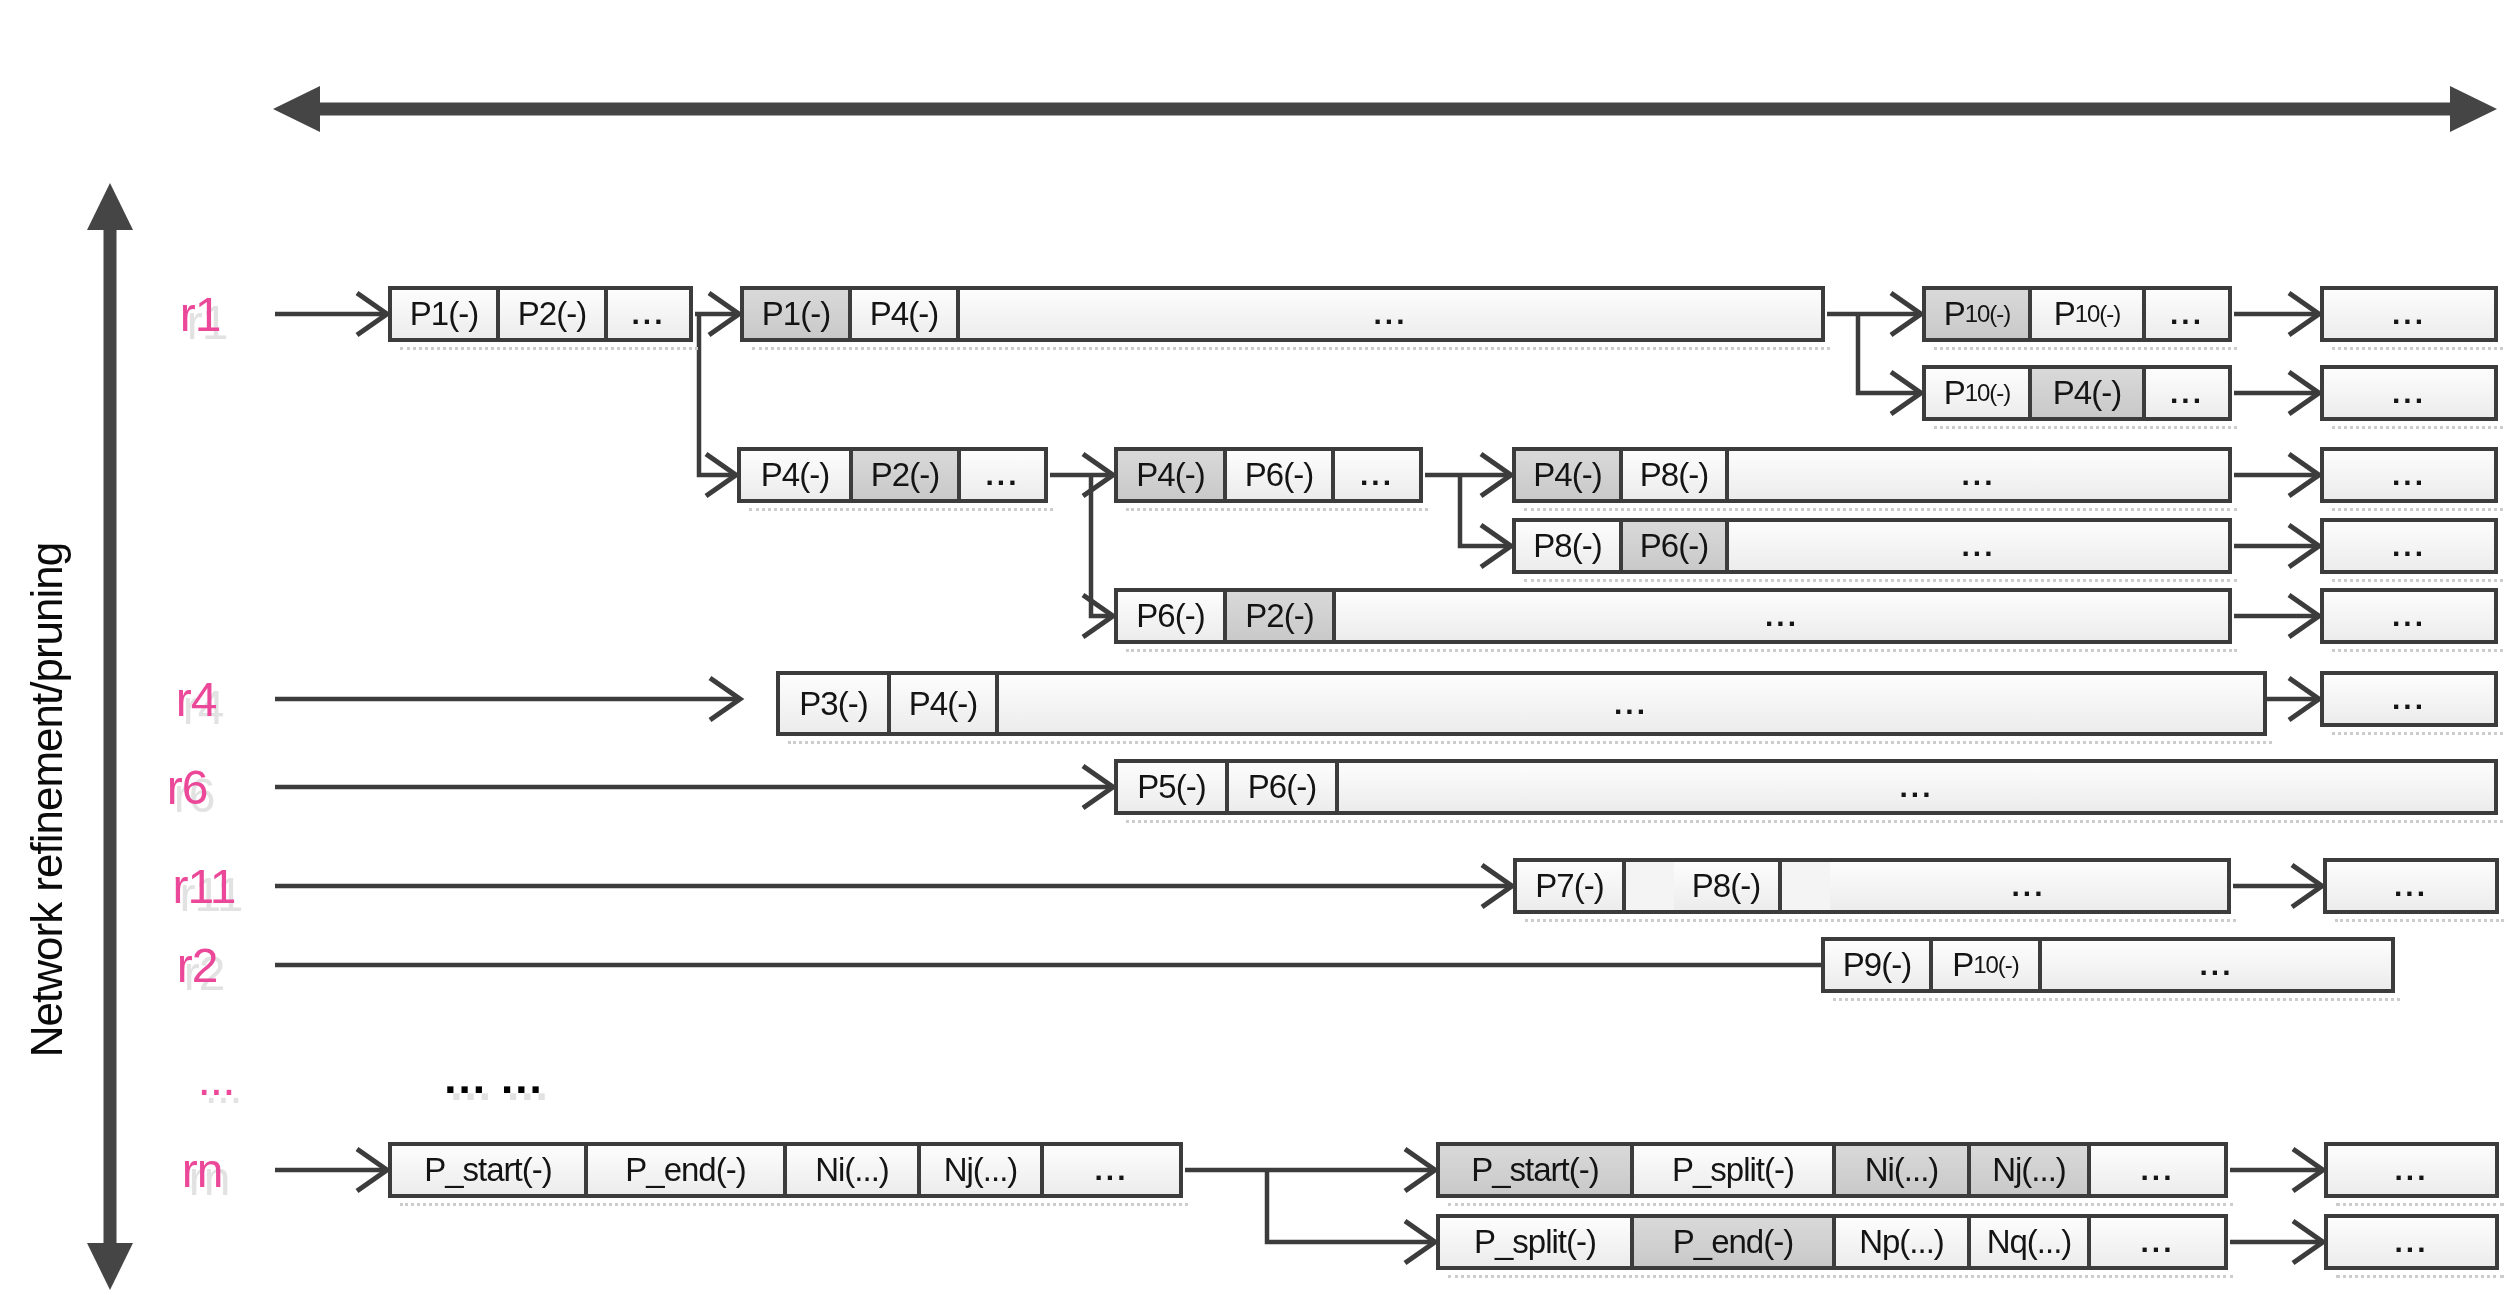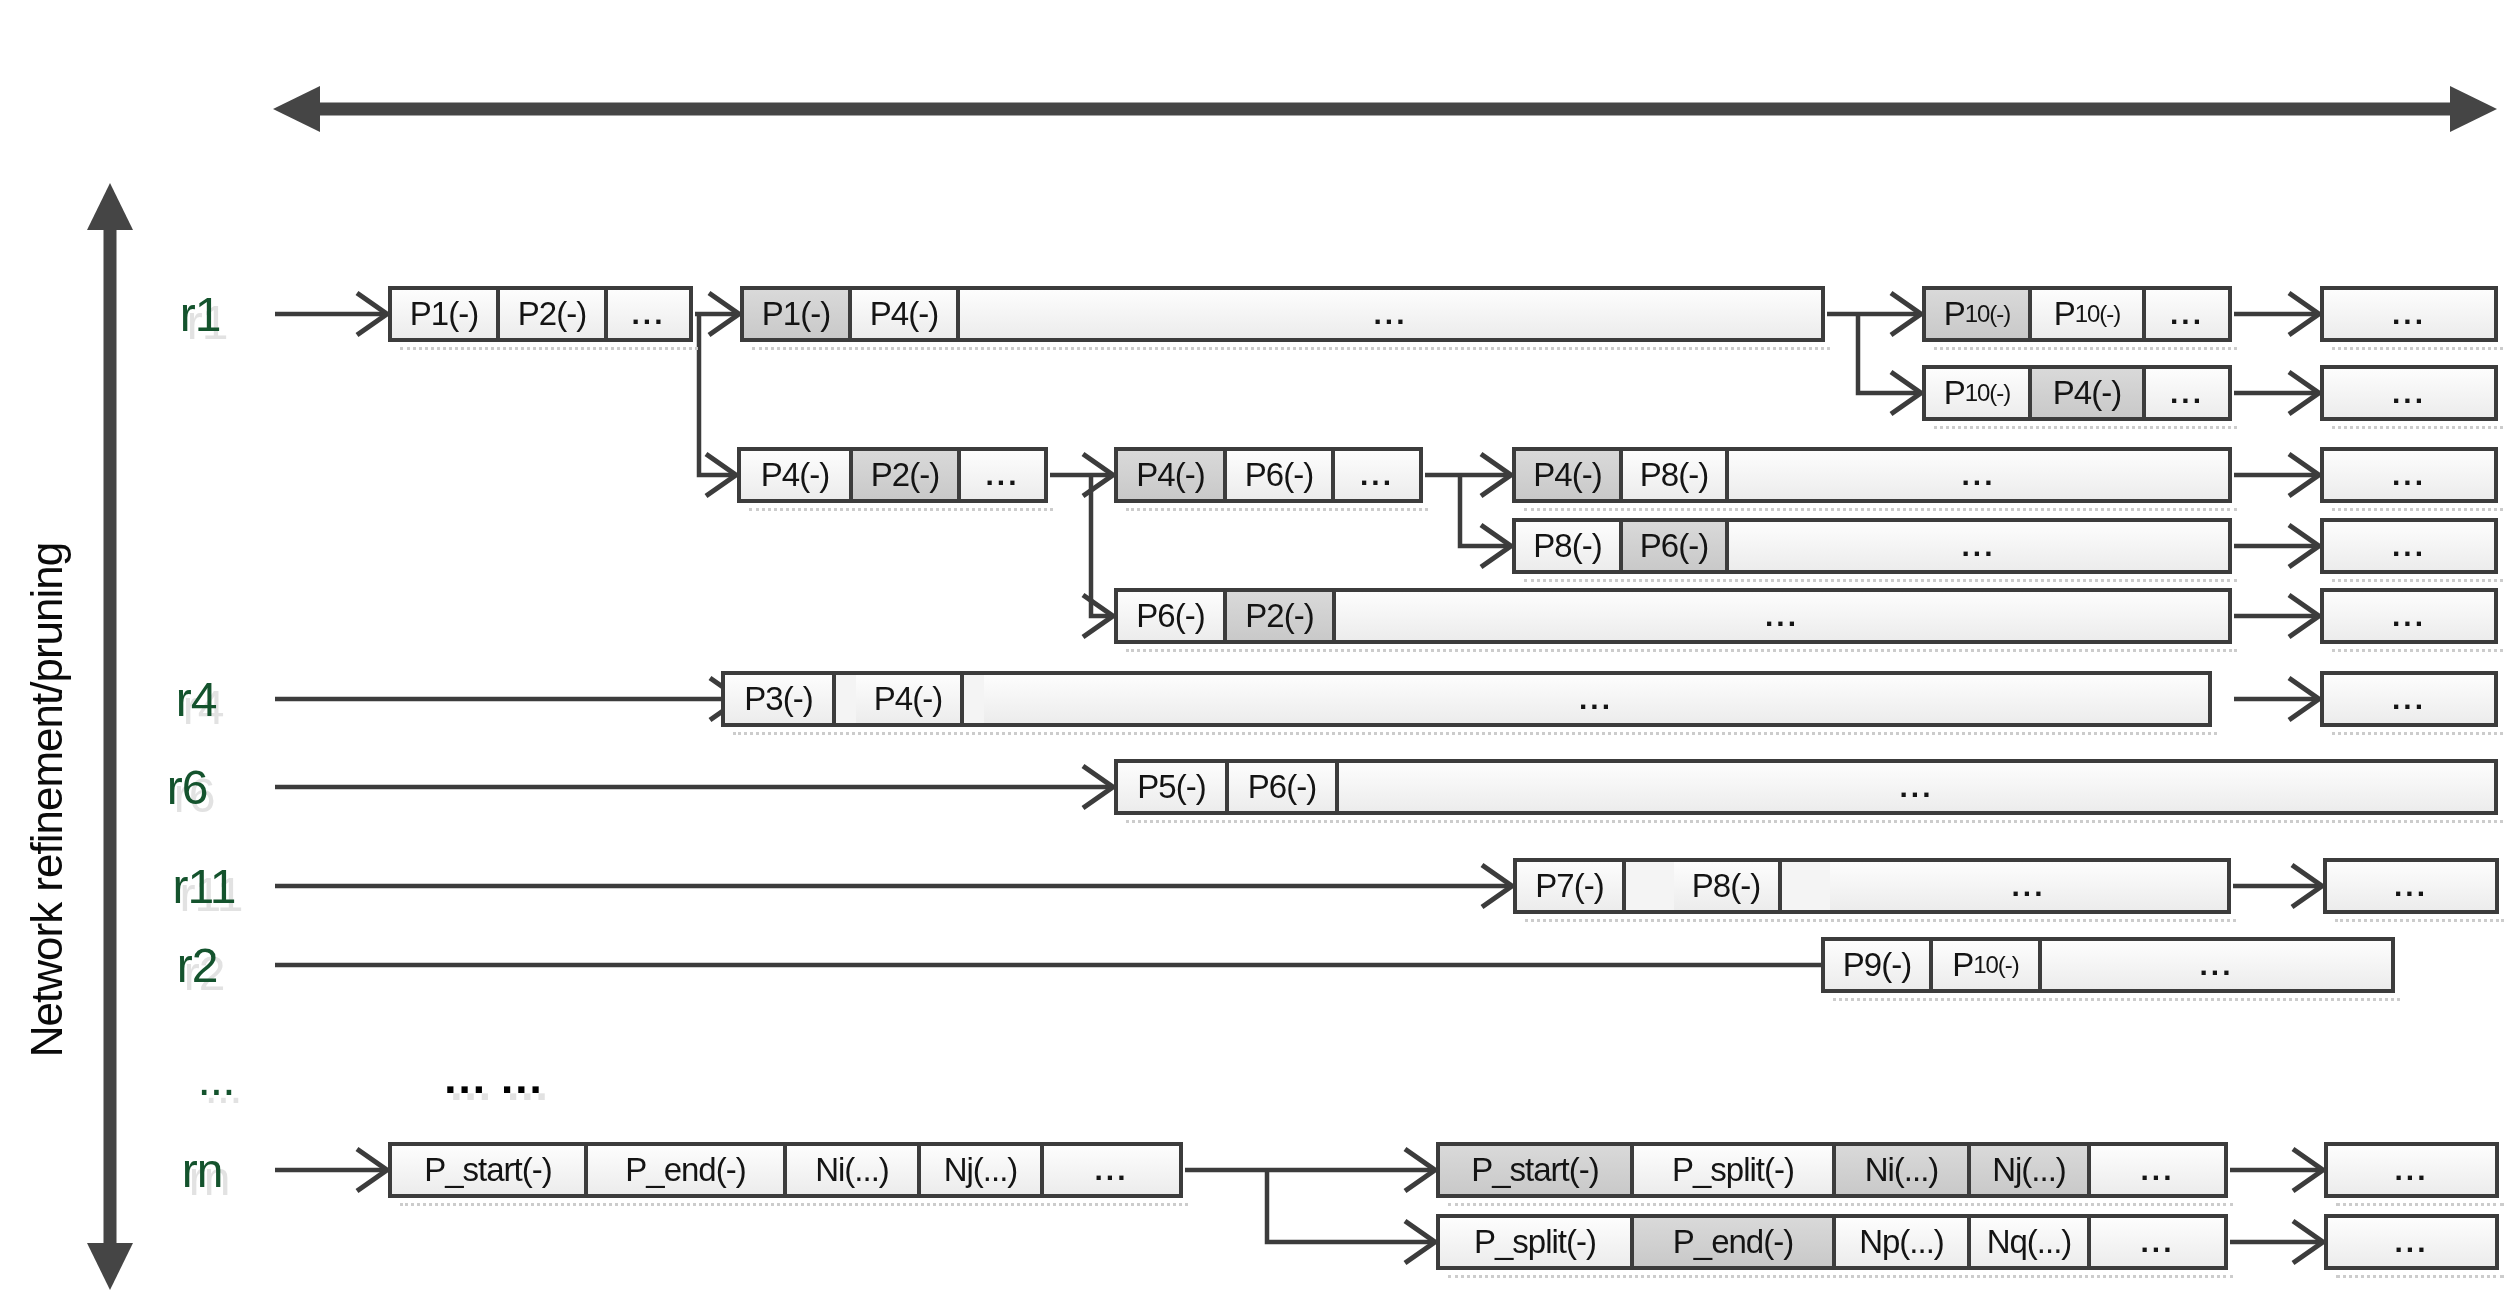--- a/index.html
+++ b/index.html
@@ -16,21 +16,21 @@
     font-size:44px; letter-spacing:-1px; white-space:nowrap; color:#0b0b0b;
   }
   .v-axis-label {
     position:absolute; left:47px; top:800px;
     transform:translate(-50%,-50%) rotate(-90deg);
     font-size:44px; letter-spacing:-1px; white-space:nowrap; color:#0b0b0b;
   }
   svg.layer { position:absolute; left:0; top:0; }
   .row-label {
     position:absolute; transform:translate(-50%,-50%);
-    font-size:48px; letter-spacing:-1px; white-space:nowrap; color:#14532d;
+    font-size:48px; letter-spacing:-1px; white-space:nowrap; color:#ec4899;
     text-shadow:7px 8px 0 #e2e2e2;
   }
   .misc-label {
     position:absolute; transform:translate(-50%,-50%);
     font-size:44px; font-weight:bold; letter-spacing:2px; white-space:nowrap; color:#000;
     text-shadow:6px 7px 0 #e2e2e2;
   }
   .node-box {
     position:absolute; display:flex; box-sizing:border-box;
     border:4px solid #3c3c3c; background:#f4f4f4;
@@ -177,21 +177,21 @@
         <div class="cell dots" style="flex-basis: 174px;">...</div>
       </div>
       <div class="node-box" style="left: 1114px; top: 588px; width: 1118px; height: 56px;">
         <div class="cell" style="flex-basis: 109px;">P6(-)</div>
         <div class="cell shaded" style="flex-basis: 109px;">P2(-)</div>
         <div class="cell dots" style="flex-basis: 888px;">...</div>
       </div>
       <div class="node-box" style="left: 2320px; top: 588px; width: 178px; height: 56px;">
         <div class="cell dots" style="flex-basis: 174px;">...</div>
       </div>
-      <div class="node-box" style="left: 721px; top: 671px; width: 1491px; height: 56px; gap: 20px;">
+      <div class="node-box" style="left: 776px; top: 671px; width: 1491px; height: 65px;">
         <div class="cell" style="flex-basis: 111px;">P3(-)</div>
         <div class="cell" style="flex-basis: 108px;">P4(-)</div>
         <div class="cell dots" style="flex-basis: 1260px;">...</div>
       </div>
       <div class="node-box" style="left: 2320px; top: 671px; width: 178px; height: 56px;">
         <div class="cell dots" style="flex-basis: 174px;">...</div>
       </div>
       <div class="node-box" style="left: 1114px; top: 759px; width: 1384px; height: 56px;">
         <div class="cell" style="flex-basis: 111px;">P5(-)</div>
         <div class="cell" style="flex-basis: 110px;">P6(-)</div>

